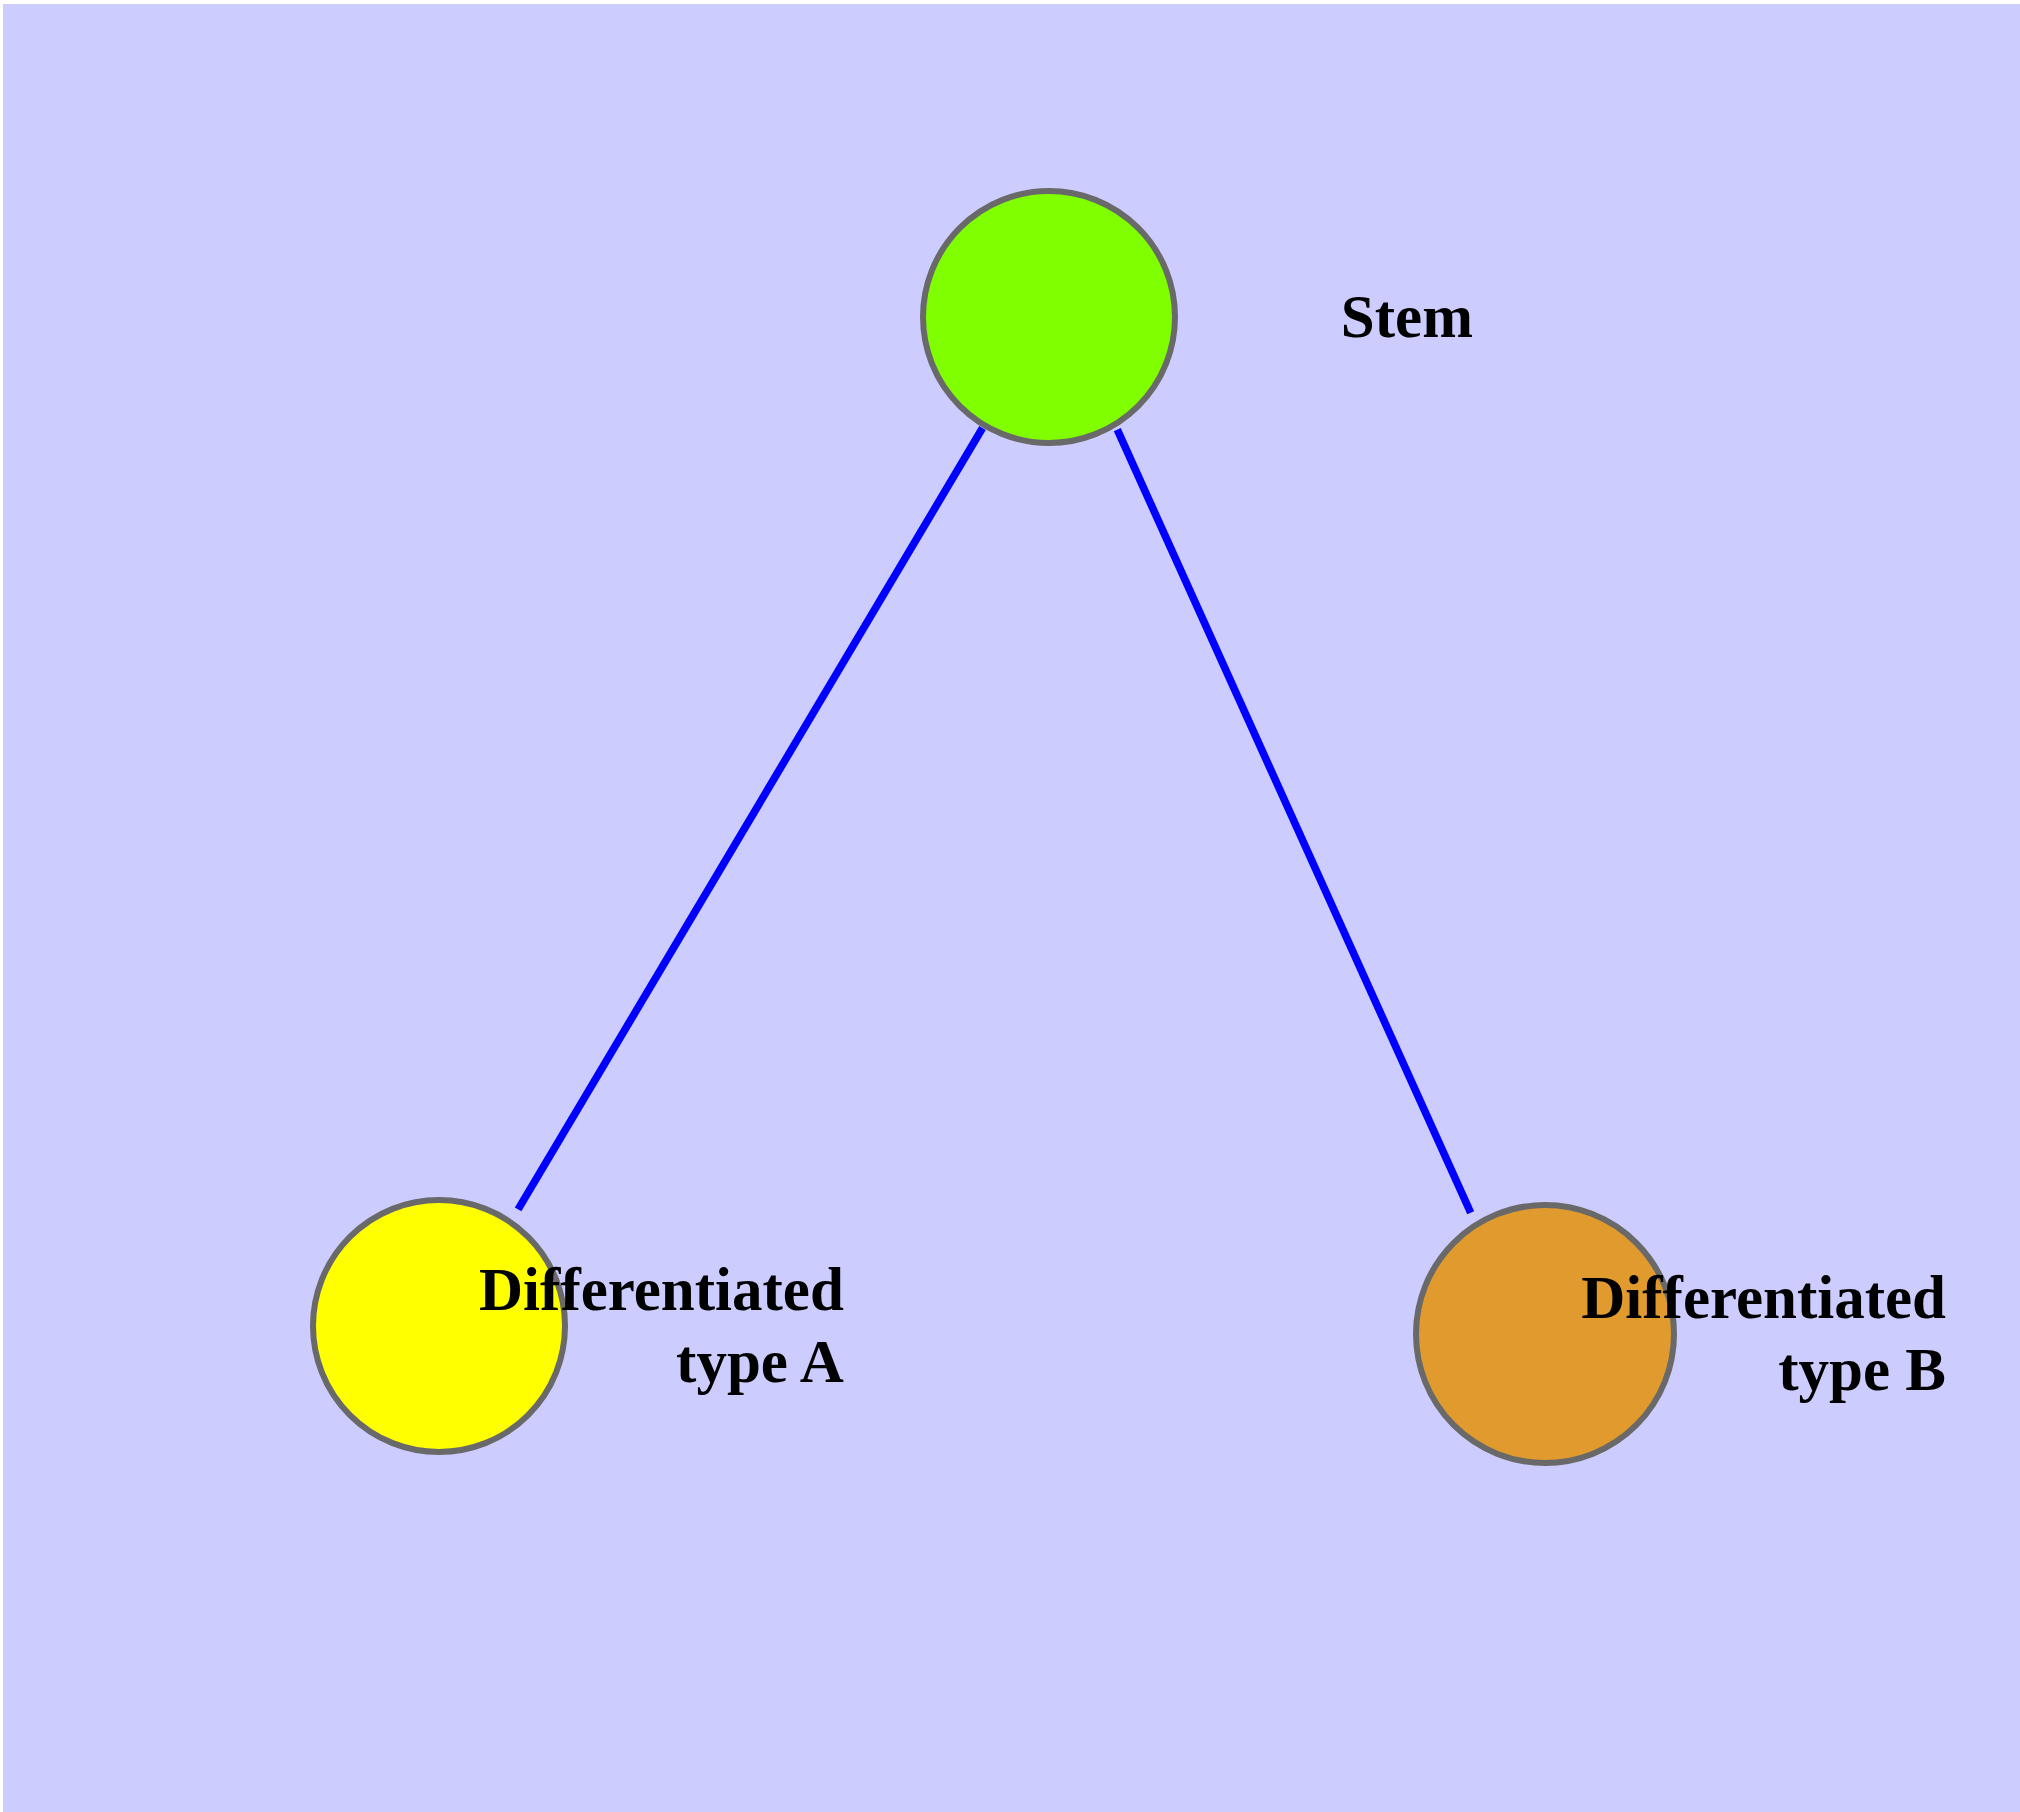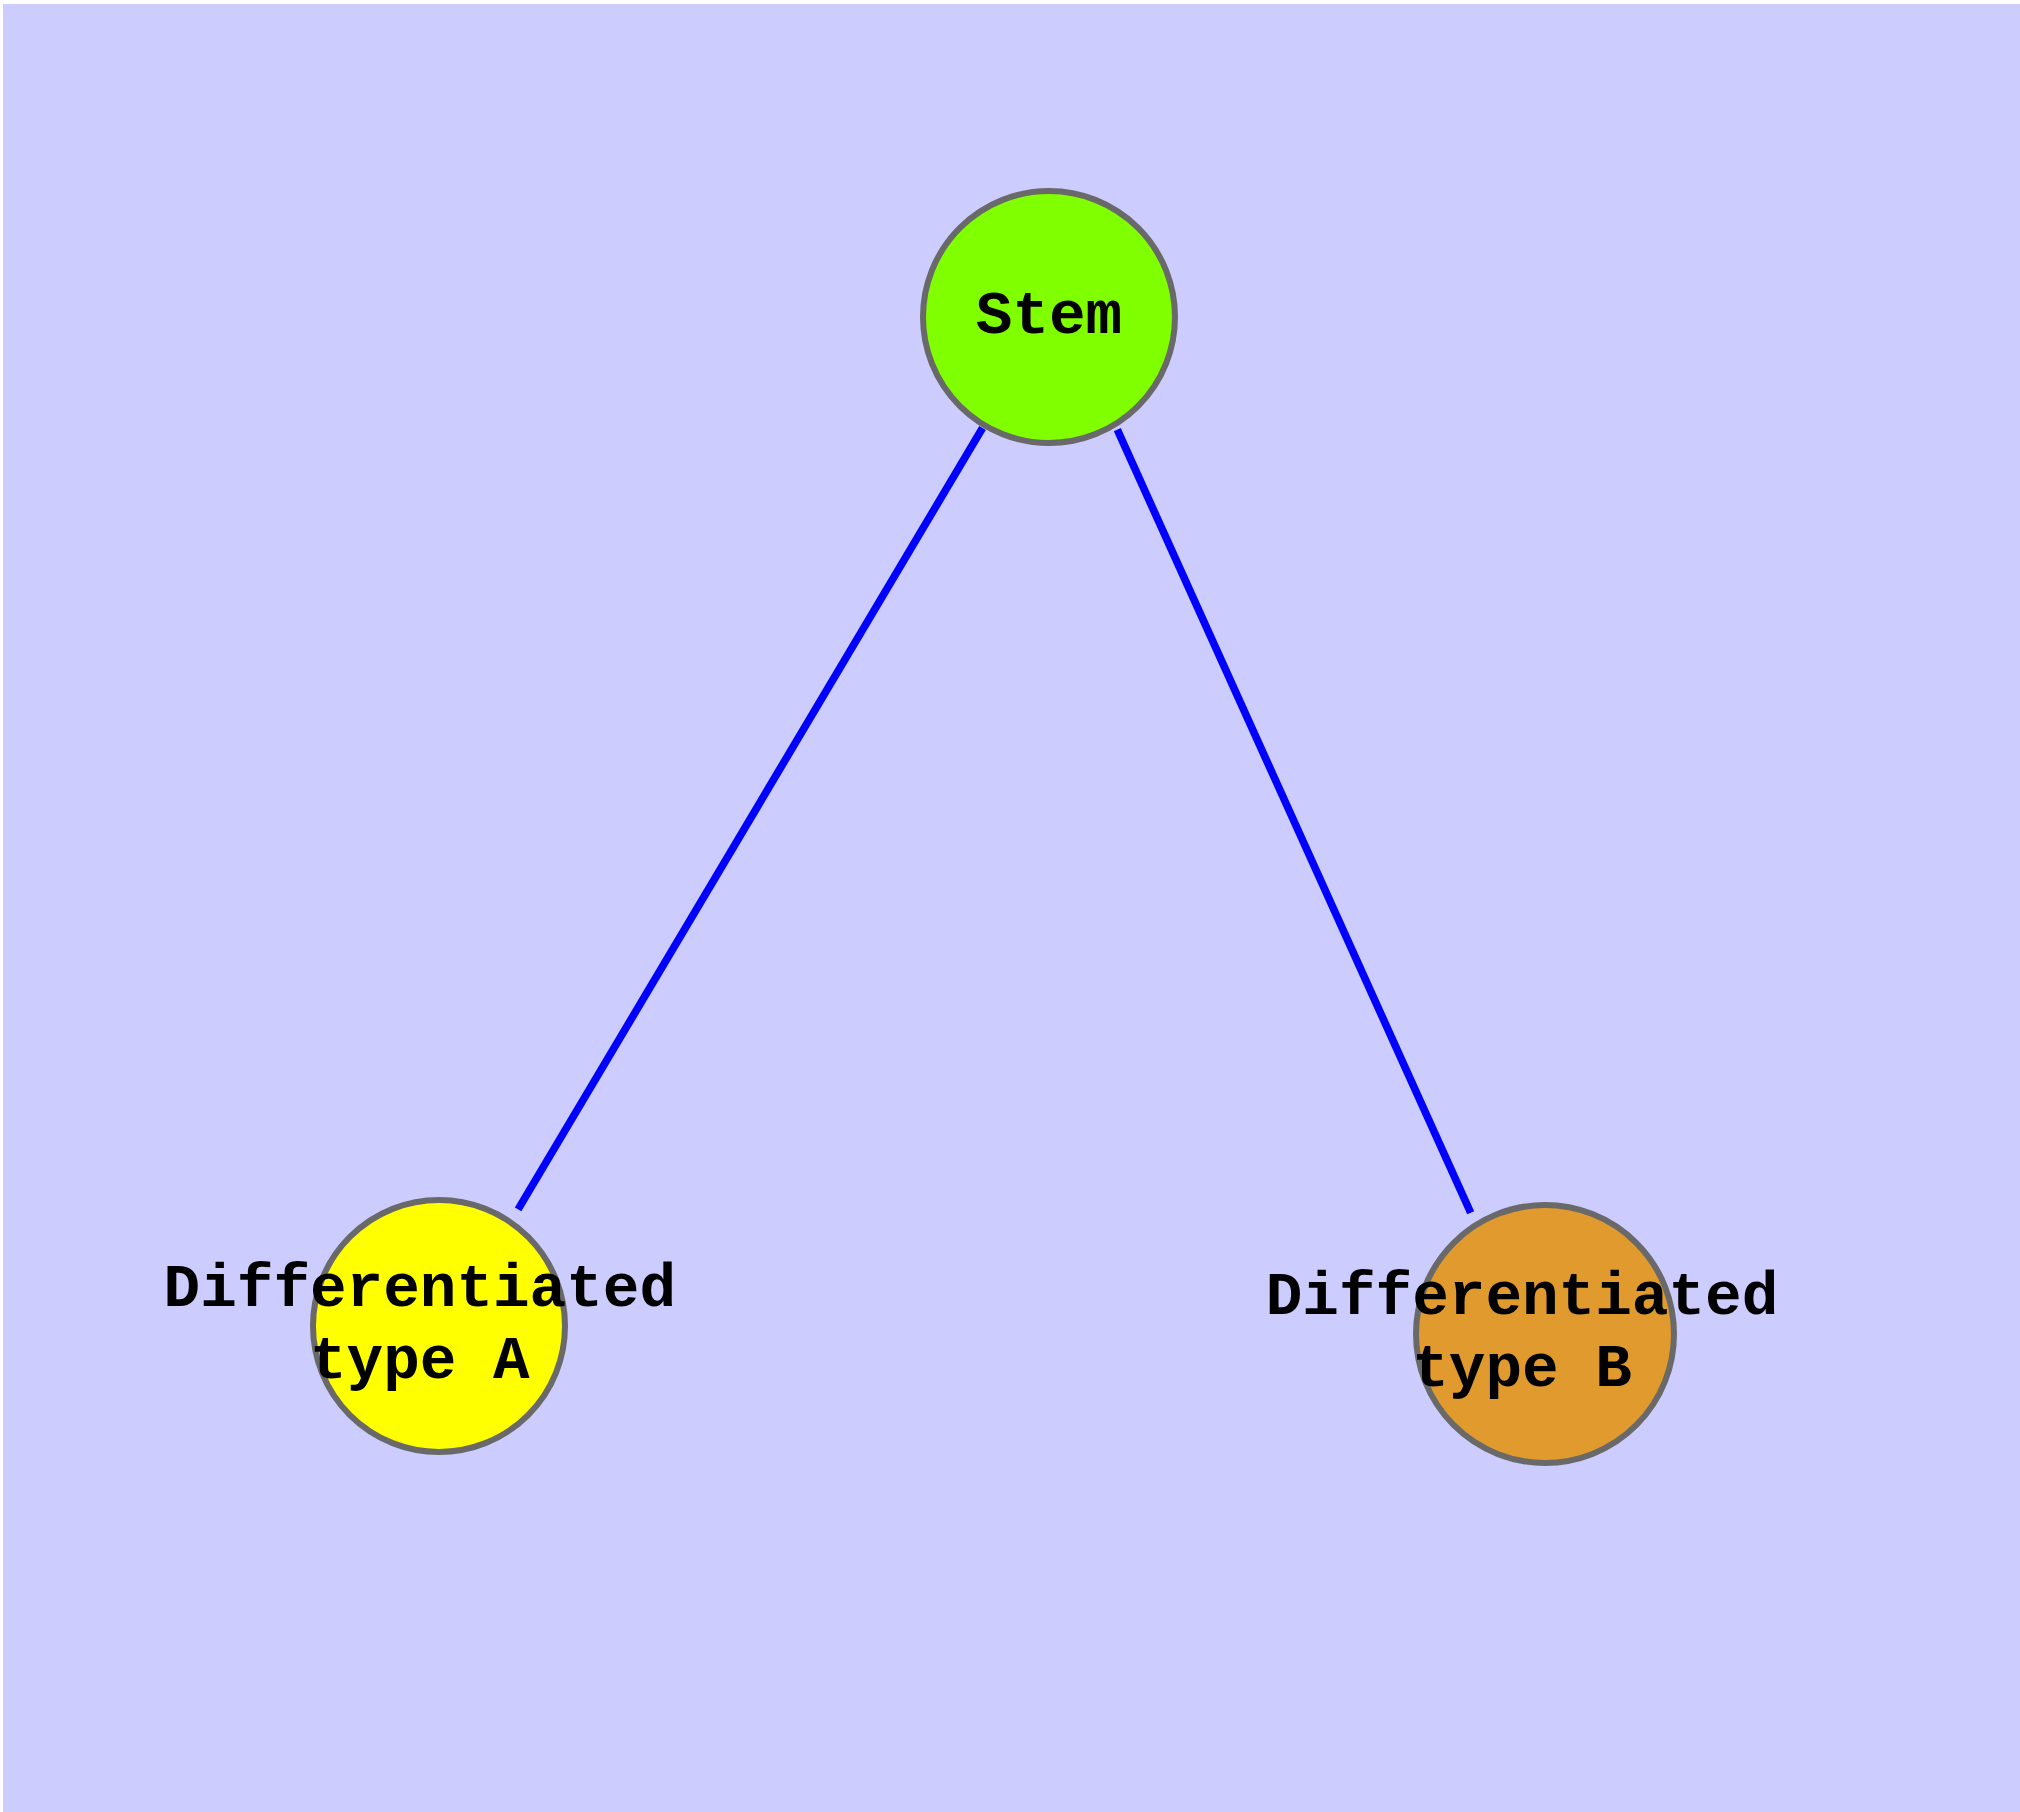--- a/index.html
+++ b/index.html
@@ -44,23 +44,23 @@
     position: absolute;
     box-sizing: border-box;
     border-radius: 50%;
     border-style: solid;
   }
 
   .node-label {
     position: absolute;
     box-sizing: border-box;
     color: #000000;
-    font-family: Liberation Mono, monospace;
+    font-family: Liberation Serif, serif;
     font-weight: bold;
-    text-align: center;
+    text-align: right;
     white-space: pre;
     line-height: 1.18;
     pointer-events: none;
   }
 </style>
 </head>
 <body>
 
 <div id="graph-canvas">
 

